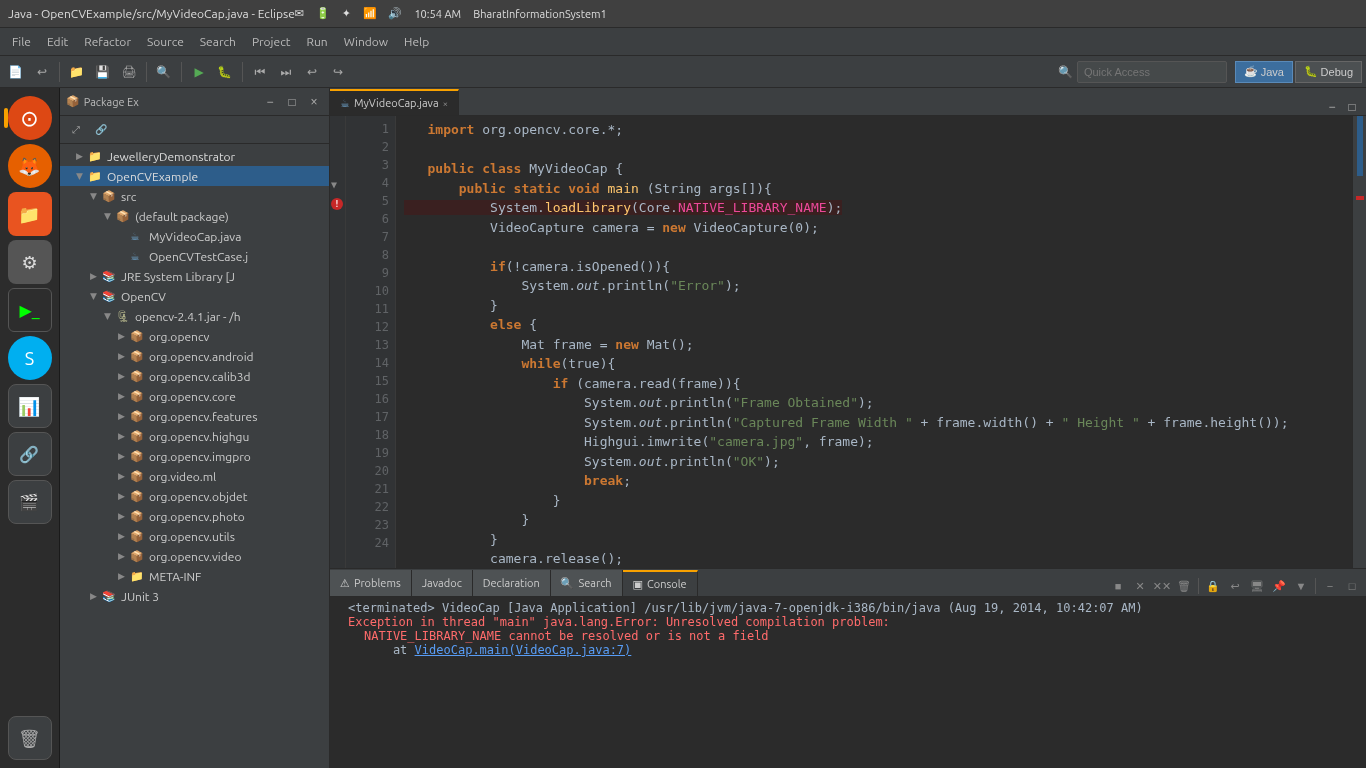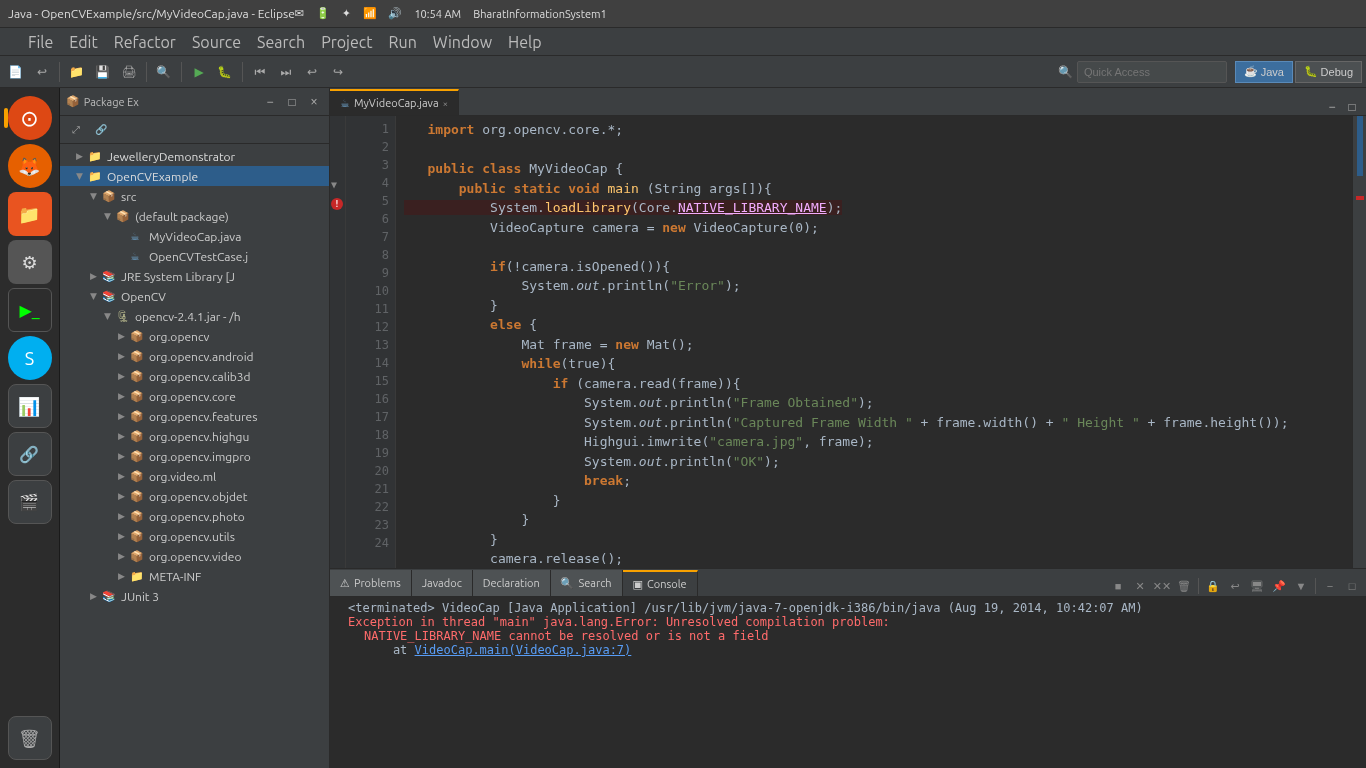--- a/index.html
+++ b/index.html
@@ -17,23 +17,23 @@
       border-bottom: 1px solid #2a2a2a;
     }
     #titlebar-icons { display: flex; gap: 12px; align-items: center; font-size: 11px; }
 
     
     #menubar {
       height: 28px;
       background: #3c3f41;
       display: flex;
       align-items: center;
-      padding: 0 20px;
+      padding: 0 4px;
       border-bottom: 1px solid #2a2a2a;
-      font-size: 16px;
+      font-size: 12px;
     }
     .menu-item {
       padding: 4px 8px;
       cursor: pointer;
       color: #bbbbbb;
     }
 
     
     #toolbar {
       height: 32px;
@@ -624,21 +624,21 @@
         <div>21</div>
         <div>22</div>
         <div>23</div>
         <div>24</div>
       </div>
 
       <div id="code-content"><span class="kw">   import</span> org.opencv.core.*;
 
 <span class="kw">   public class</span> <span style="color:#a9b7c6;">MyVideoCap</span> {
        <span class="kw">public static void</span> <span class="method">main</span> (String args[]){
-<span class="error-line">           System.<span class="method">loadLibrary</span>(Core.<span style="text-decoration:underline; color:#f0abfc;">NATIVE_LIBRARY_NAME</span>);</span>
+<span class="error-line">           System.<span class="method">loadLibrary</span>(Core.<span style="color:#ec4899;">NATIVE_LIBRARY_NAME</span>);</span>
            VideoCapture camera = <span class="kw">new</span> <span style="color:#a9b7c6;">VideoCapture</span>(0);
 
            <span class="kw">if</span>(!camera.isOpened()){
                System.<span style="font-style:italic; color:#a9b7c6;">out</span>.println(<span class="str">"Error"</span>);
            }
            <span class="kw">else</span> {
                Mat frame = <span class="kw">new</span> <span style="color:#a9b7c6;">Mat</span>();
                <span class="kw">while</span>(true){
                    <span class="kw">if</span> (camera.read(frame)){
                        System.<span style="font-style:italic; color:#a9b7c6;">out</span>.println(<span class="str">"Frame Obtained"</span>);

